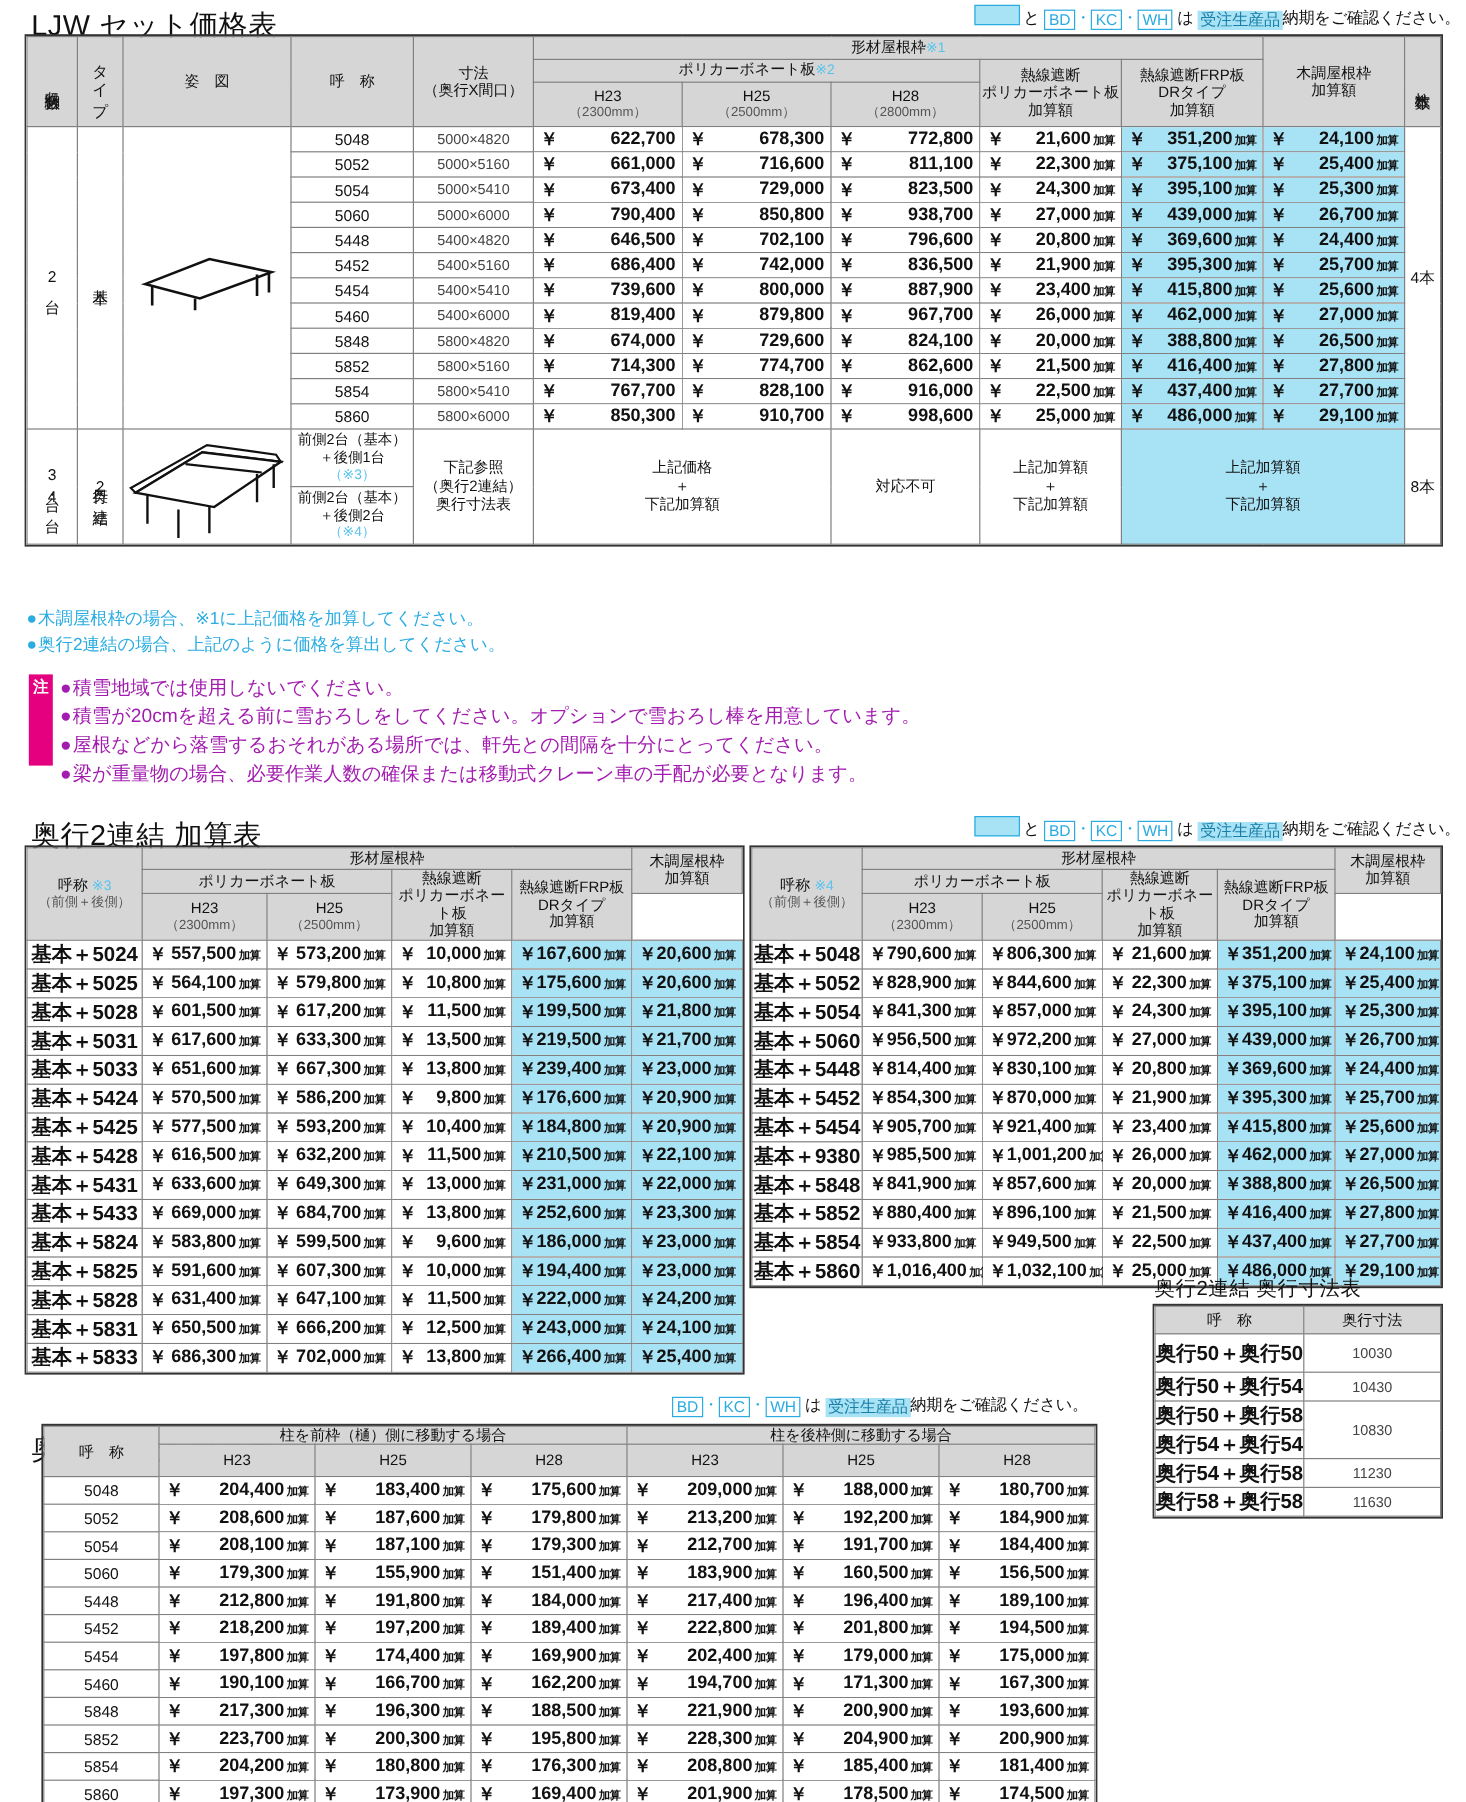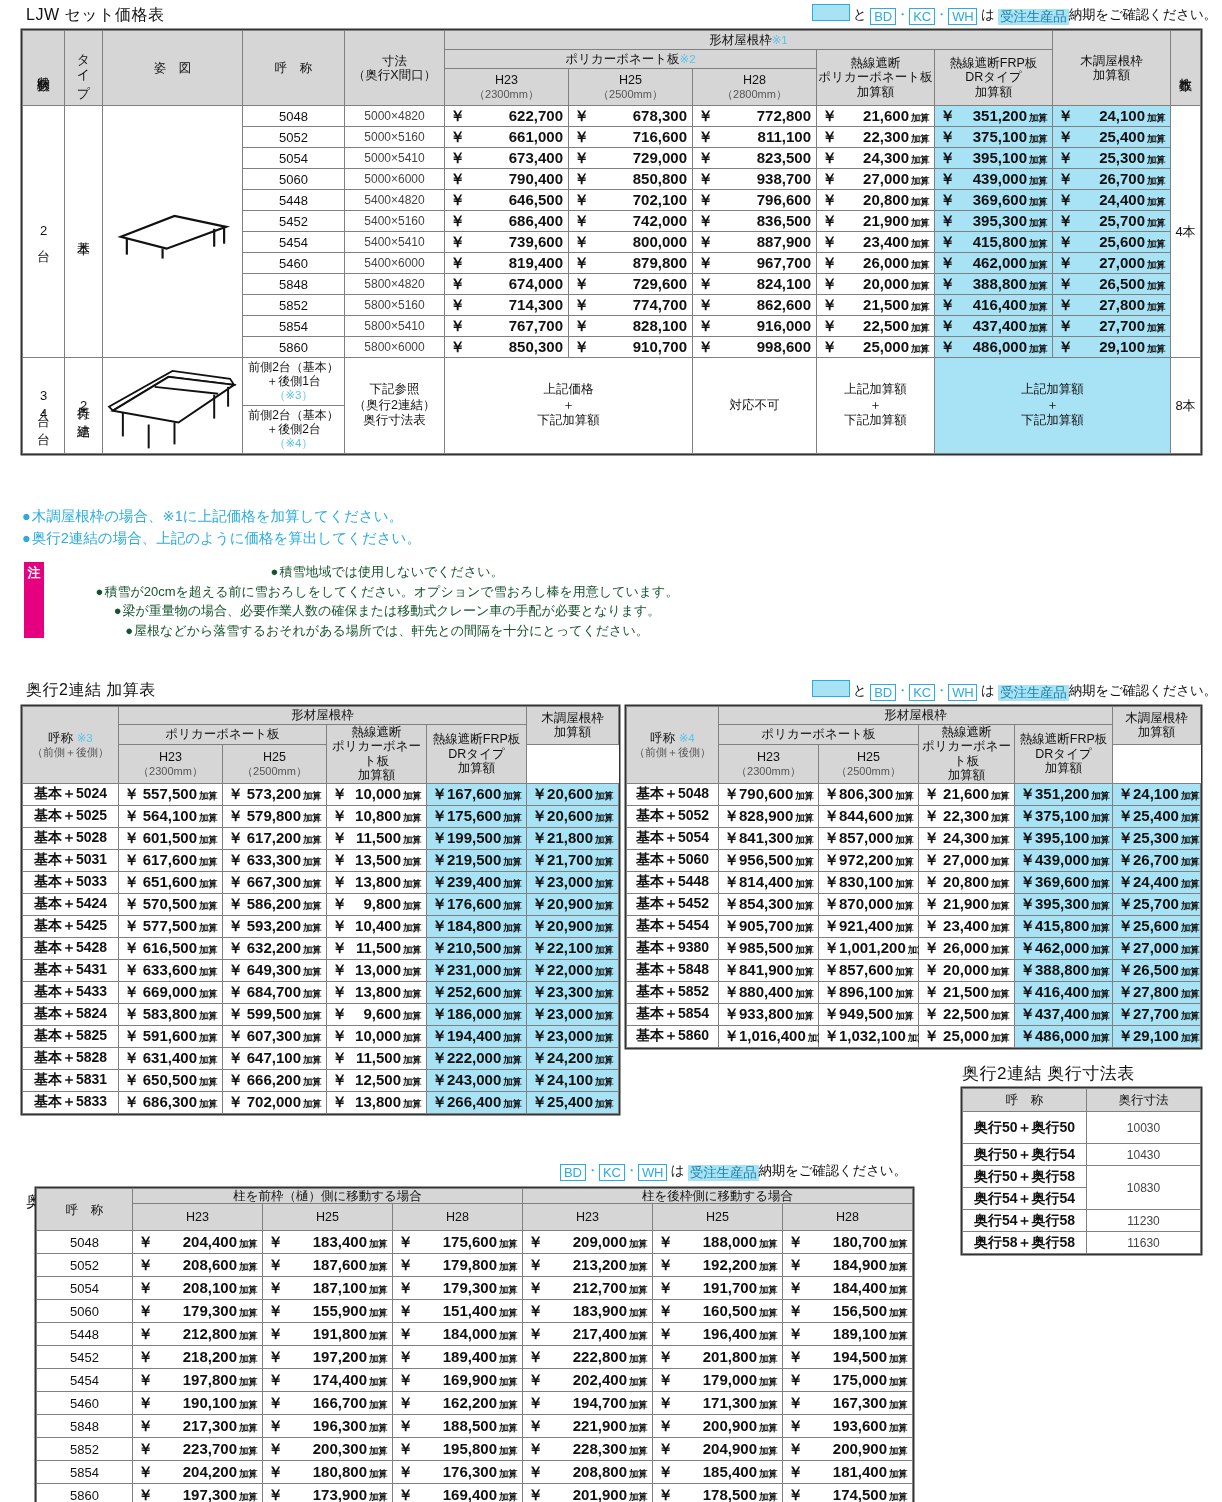--- a/index.html
+++ b/index.html
@@ -34,21 +34,21 @@
   .legend .ord{
     display:inline-block;background:#a8e2f5;color:#1a7fa8;
     padding:0 2px;line-height:16px;vertical-align:-2px;
   }
   .legend .jp{color:#111;}
   .legend .sep{color:#2aace2;}
 
   
   .title{
     position:absolute;
-    font-size:16px;
+    font-size:24px;
     color:#111;
     letter-spacing:0.5px;
     white-space:nowrap;
   }
   .title.small{font-size:17px;}
 
   
   table{border-collapse:collapse;position:absolute;table-layout:fixed;}
   table td,table th{
     border:1px solid #808080;
@@ -73,21 +73,21 @@
     text-align:right;
     white-space:nowrap;
     padding-right:5px;
     position:relative;
   }
   .num .yen{float:left;padding-left:5px;font-weight:bold;}
   .num .kas{font-size:9.5px;font-weight:bold;padding-left:2px;letter-spacing:-0.5px;}
   .blue{background:#a8e2f5 !important;}
   .code-c{font-size:13px;}
   .dim{font-size:12px;color:#444;}
-  .name-c{font-size:14px;font-weight:bold;}
+  .name-c{font-size:17px;font-weight:bold;}
   .vert{
     writing-mode:vertical-rl;
     text-orientation:upright;
     font-size:13px;
     letter-spacing:1px;
     margin:0 auto;
     line-height:1;
   }
   .ctr{font-size:12.5px;line-height:1.25;}
   .small-lbl{font-size:12px;line-height:1.2;}
@@ -98,21 +98,21 @@
   
   .bullets{position:absolute;font-size:14.5px;line-height:1.55;color:#2aace2;white-space:nowrap;}
   .bullets div::before{content:"\25CF";margin-right:1px;}
   .caution{position:absolute;}
   .caution .bar{
     position:absolute;left:0;top:0;width:20px;height:100%;
     background:#e4007f;color:#fff;font-size:13px;
     display:flex;align-items:flex-start;justify-content:center;
     padding-top:2px;box-sizing:border-box;font-weight:bold;
   }
-  .caution .lines{margin-left:26px;font-size:13px;line-height:1.5;color:#14532d;white-space:nowrap;text-align:center;}
+  .caution .lines{margin-left:26px;font-size:16px;line-height:1.5;color:#a21caf;white-space:nowrap;}
   .caution .lines div::before{content:"\25CF";margin-right:1px;}
 </style>
 </head>
 <body>
 
 <div class="page">
 
   <div class="legend" style="left:812px;top:4px;">
     <span class="sw"></span><span class="jp">と</span>
     <span class="code">BD</span><span class="sep">・</span><span class="code">KC</span><span class="sep">・</span><span class="code">WH</span>
@@ -365,22 +365,22 @@
 
   <div class="bullets" style="left:22px;top:505px;" id="note-bullets">
       <div>木調屋根枠の場合、※1に上記価格を加算してください。</div>
       <div>奥行2連結の場合、上記のように価格を算出してください。</div>
     </div>
   <div class="caution" style="left:24px;top:562px;width:700px;height:76px;">
     <div class="bar">注</div>
     <div class="lines" id="caution-lines">
         <div>積雪地域では使用しないでください。</div>
         <div>積雪が20cmを超える前に雪おろしをしてください。オプションで雪おろし棒を用意しています。</div>
+        <div>屋根などから落雪するおそれがある場所では、軒先との間隔を十分にとってください。</div>
         <div>梁が重量物の場合、必要作業人数の確保または移動式クレーン車の手配が必要となります。</div>
-        <div>屋根などから落雪するおそれがある場所では、軒先との間隔を十分にとってください。</div>
       </div>
   </div>
 
   <div class="title" style="left:26px;top:680px;">奥行2連結 加算表</div>
   <div class="legend" style="left:812px;top:680px;">
     <span class="sw"></span><span class="jp">と</span>
     <span class="code">BD</span><span class="sep">・</span><span class="code">KC</span><span class="sep">・</span><span class="code">WH</span>
     <span class="jp">は</span>
     <span class="ord">受注生産品</span><span class="jp">納期をご確認ください。</span>
   </div>

